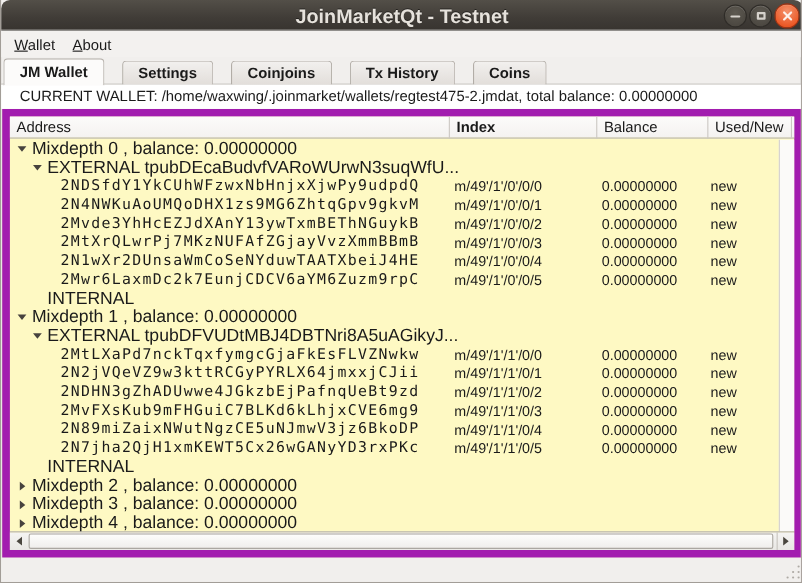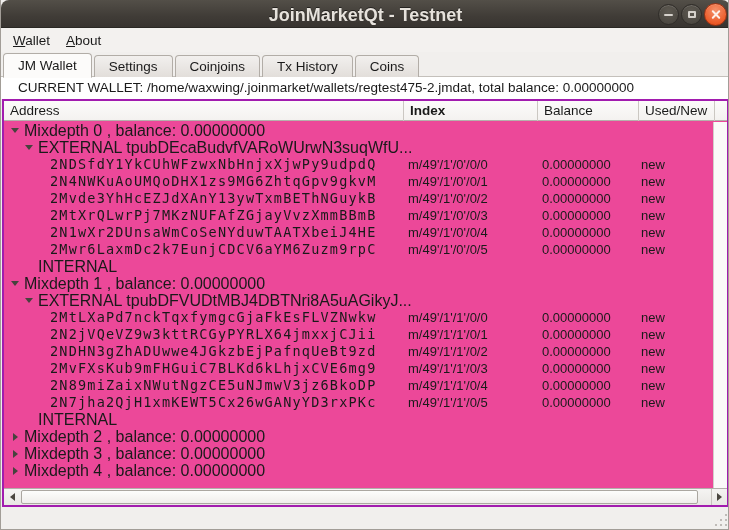--- a/index.html
+++ b/index.html
@@ -48,39 +48,39 @@
   }
   .menu-item{padding:2px 8px;font-size:13.5px;}
   .menu-item .mn{text-decoration:underline;}
   
   .tabbar{
     position:absolute;left:0;top:52px;width:729px;height:25px;
     display:flex;align-items:flex-end;padding-left:2px;
   }
   .tabbar::after{content:"";position:absolute;left:0;bottom:0;width:100%;height:1px;background:#c4c0bb;}
   .tab{
-    position:relative;z-index:1;height:22px;line-height:21px;padding:0 14px;margin-right:2px;
+    position:relative;z-index:1;height:22px;line-height:21px;padding:0 14px;margin-right:16px;
     background:linear-gradient(#f2f0ee,#e2deda);
     border:1px solid #b2ada7;border-bottom:none;border-radius:4px 4px 0 0;
-    font-size:13.5px;white-space:nowrap;
+    font-size:13.5px;white-space:nowrap;font-weight:bold;
   }
   .tab.active{
     z-index:3;height:25px;line-height:24px;margin-bottom:-1px;
     background:#fcfbfa;border-bottom:1px solid #fcfbfa;
   }
   
   .banner{
     position:absolute;left:0;top:77px;width:729px;height:22px;
     background:#ffffff;line-height:22px;padding-left:17px;font-size:13.5px;
     white-space:nowrap;z-index:2;
   }
   
   .tree{
     position:absolute;left:1px;top:99px;width:727px;height:408px;
-    background:#ec4899;border:2px solid #a21caf;
+    background:#fef9c3;border:7px solid #a21caf;
   }
   .tree-header{
     position:absolute;left:0;top:0;width:100%;height:20px;
     background:linear-gradient(#fcfbfa,#f4f2f0);
     border-bottom:1px solid #b5b1ac;font-size:13.5px;
   }
   .th{position:absolute;top:0;height:20px;line-height:19px;border-right:1px solid #cbc7c2;padding-left:6px;}
   .th.c0{left:0;width:400px;}
   .th.c1{left:400px;width:134px;font-weight:bold;}
   .th.c2{left:534px;width:101px;}

